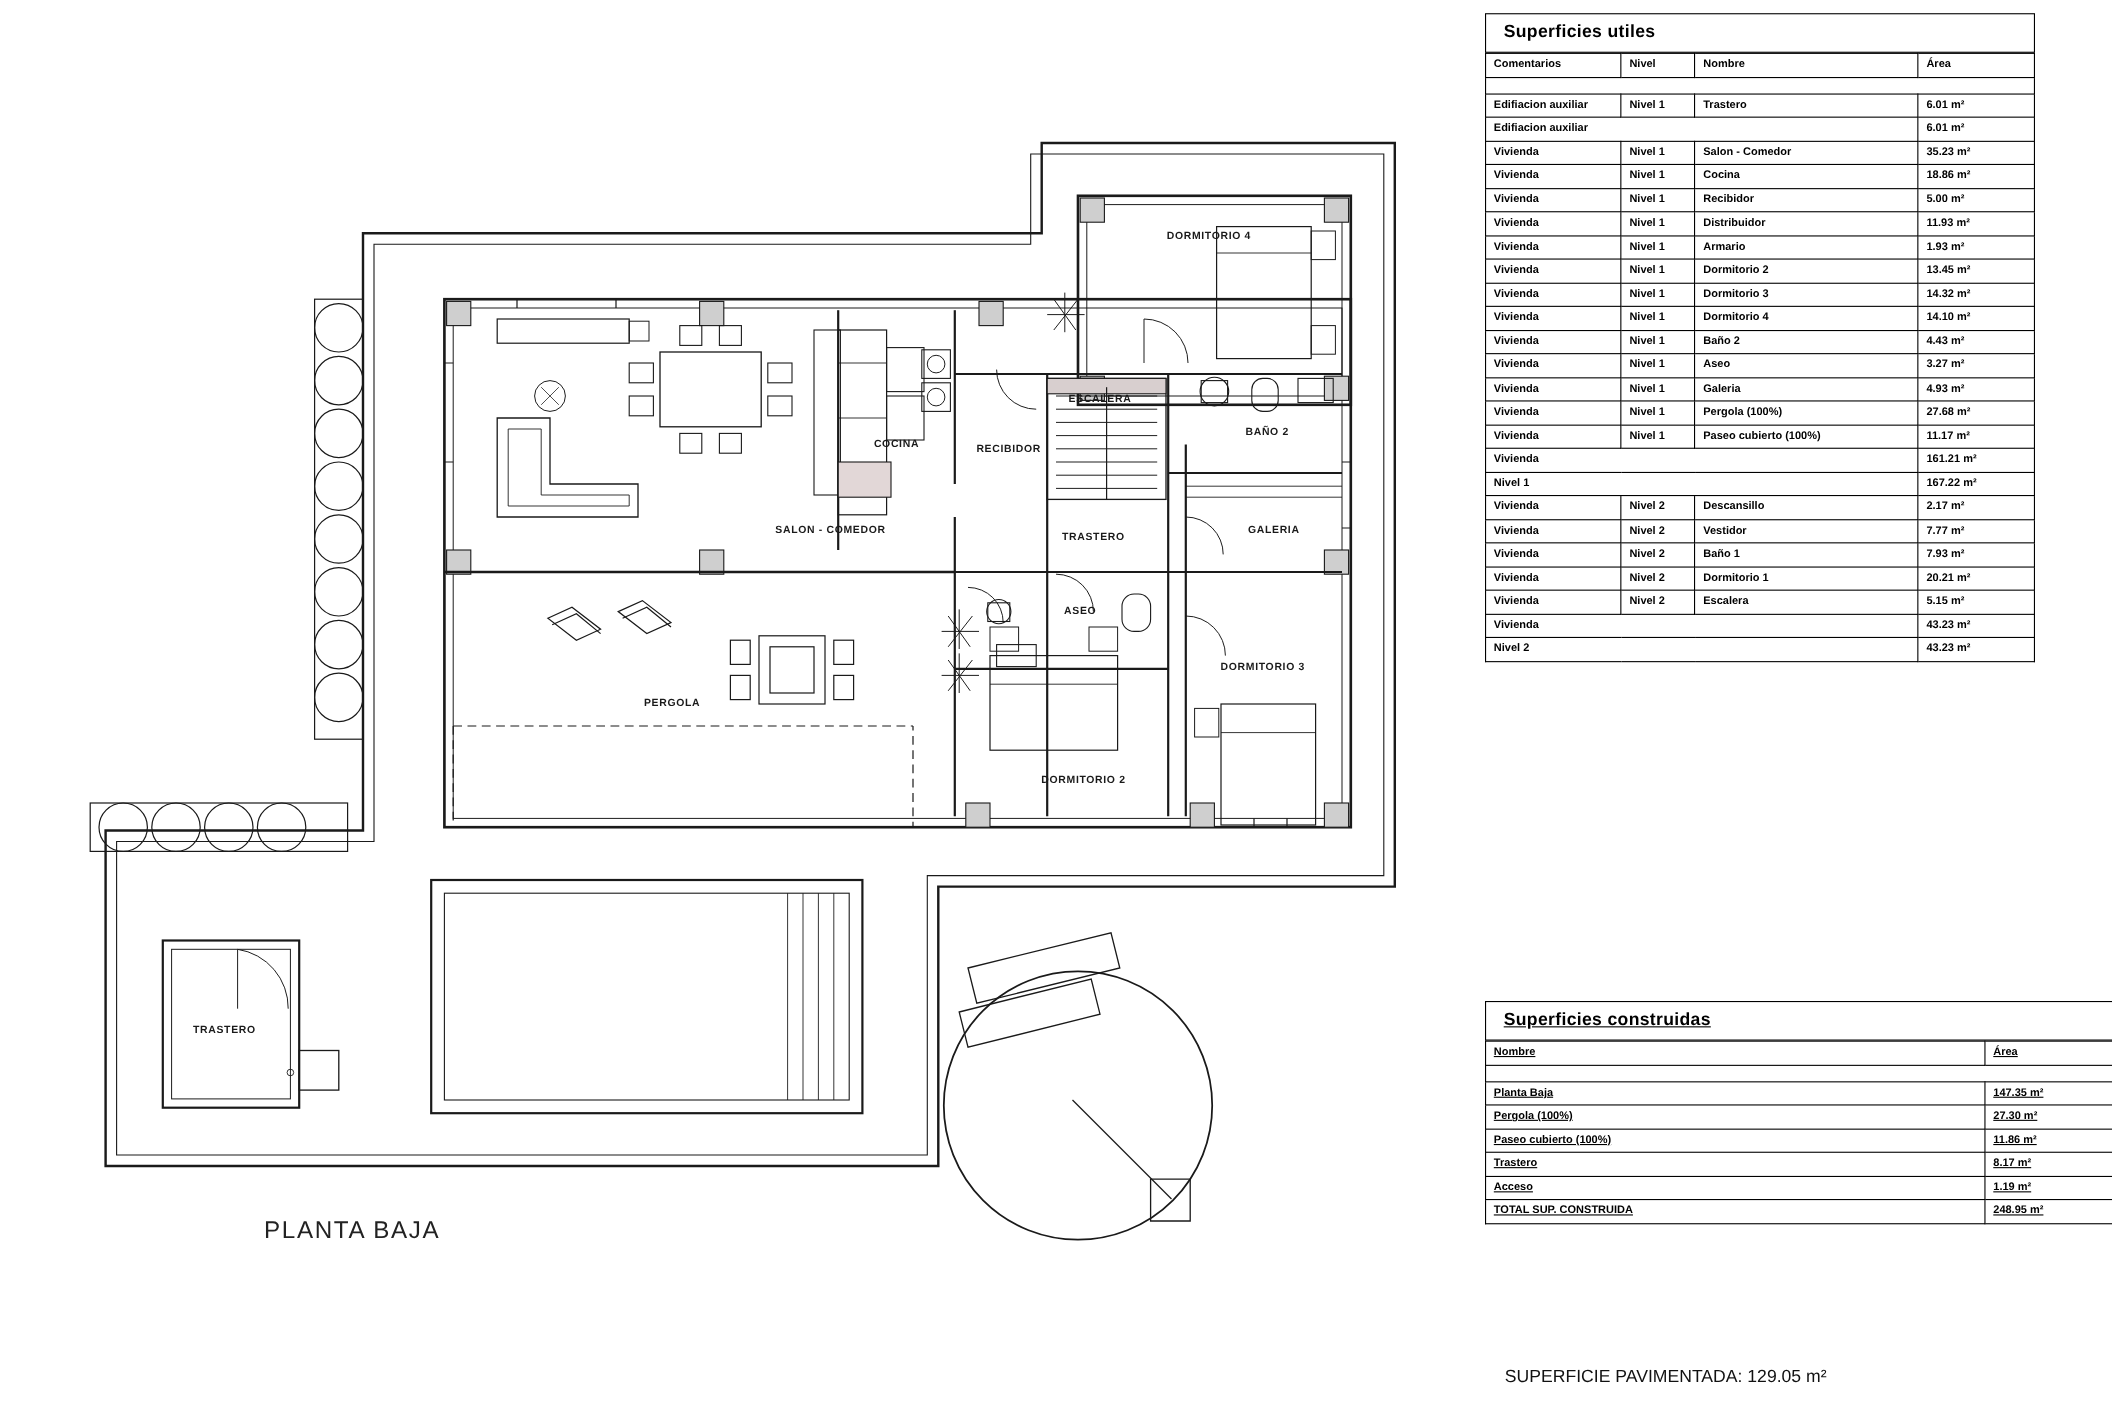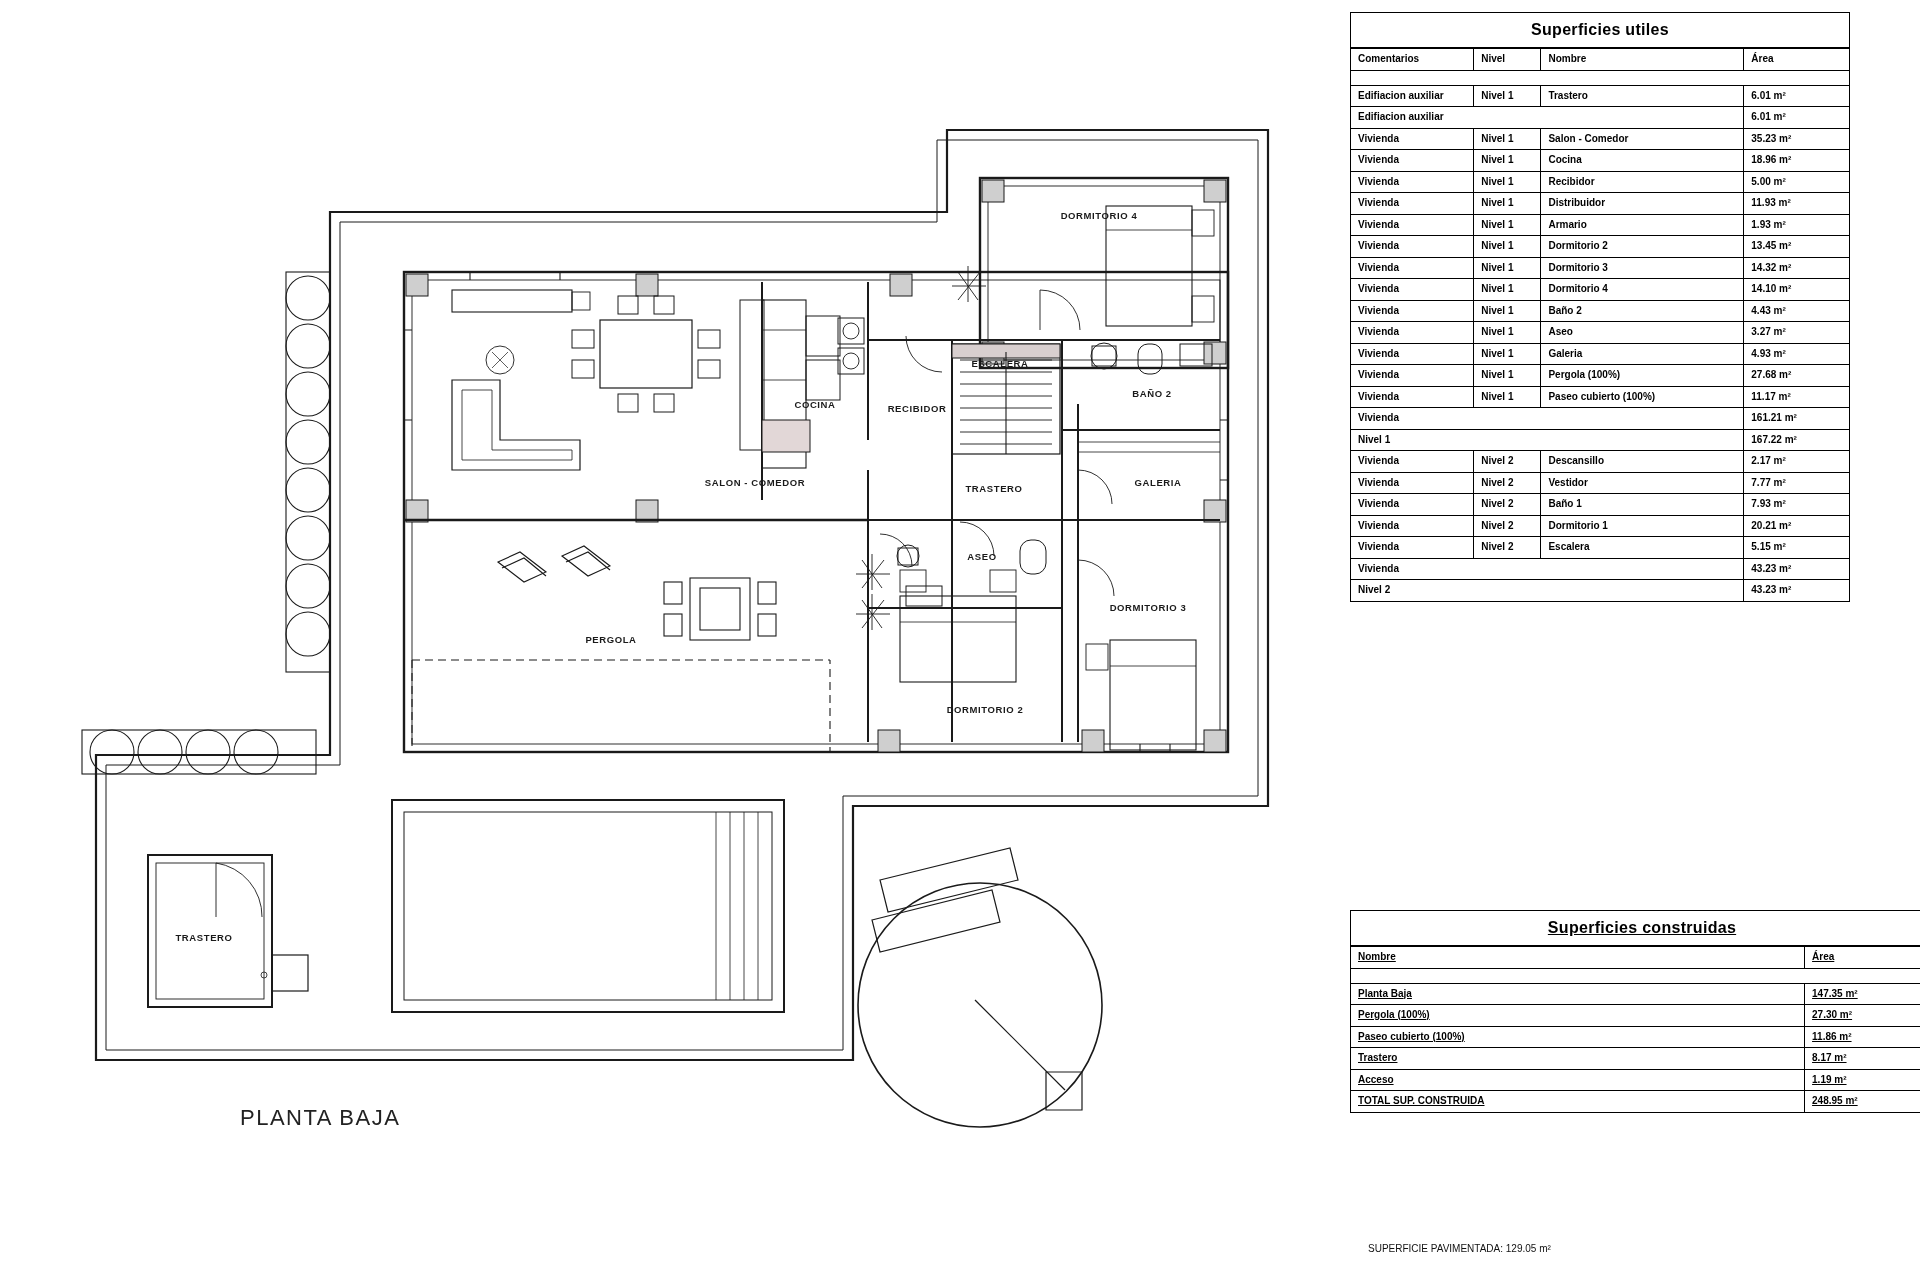--- a/index.html
+++ b/index.html
@@ -62,46 +62,45 @@
     font-size: 10px;
   }
   table.sched td, table.sched th {
     border: 1px solid #000;
     padding: 4px 7px;
     font-weight: bold;
     vertical-align: middle;
     line-height: 1.25;
   }
   .tbl-title {
-    text-align: center;
     font-size: 16px;
     font-weight: bold;
     border: 1px solid #000;
     border-bottom: 1px solid #000;
-    padding: 8px 4px;
+    padding: 8px 16px;
     letter-spacing: 0.3px;
   }
   .hdr td { font-weight: bold; }
   .num { text-align: left; white-space: nowrap; margin-top: 10px; }
   .c-com { width: 118px; }
   .c-niv { width: 58px; }
   .c-nom { width: 215px; }
   .c-area { width: 100px; }
   .sub td { font-weight: bold; }
   .spacer-row td {
     border-left: 1px solid #fff;
     border-right: 1px solid #fff;
     border-top: 1px solid #fff;
     border-bottom: 1px solid #fff;
     height: 6px;
     padding: 0;
   }
   .footnote {
     position: absolute;
-    font-size: 10px;
+    font-size: 16px;
     color: #111;
   }
 </style>
 </head>
 <body>
 
 <div class="page">
 
   <div class="plan">
     <svg width="1340" height="1280" viewBox="0 0 1340 1280">
@@ -353,21 +352,21 @@
         <tr>
           <td>Vivienda</td>
           <td>Nivel 1</td>
           <td>Salon - Comedor</td>
           <td class="num">35.23 m²</td>
         </tr>
         <tr>
           <td>Vivienda</td>
           <td>Nivel 1</td>
           <td>Cocina</td>
-          <td class="num">18.96 m²</td>
+          <td class="num">18.86 m²</td>
         </tr>
         <tr>
           <td>Vivienda</td>
           <td>Nivel 1</td>
           <td>Recibidor</td>
           <td class="num">5.00 m²</td>
         </tr>
         <tr>
           <td>Vivienda</td>
           <td>Nivel 1</td>

